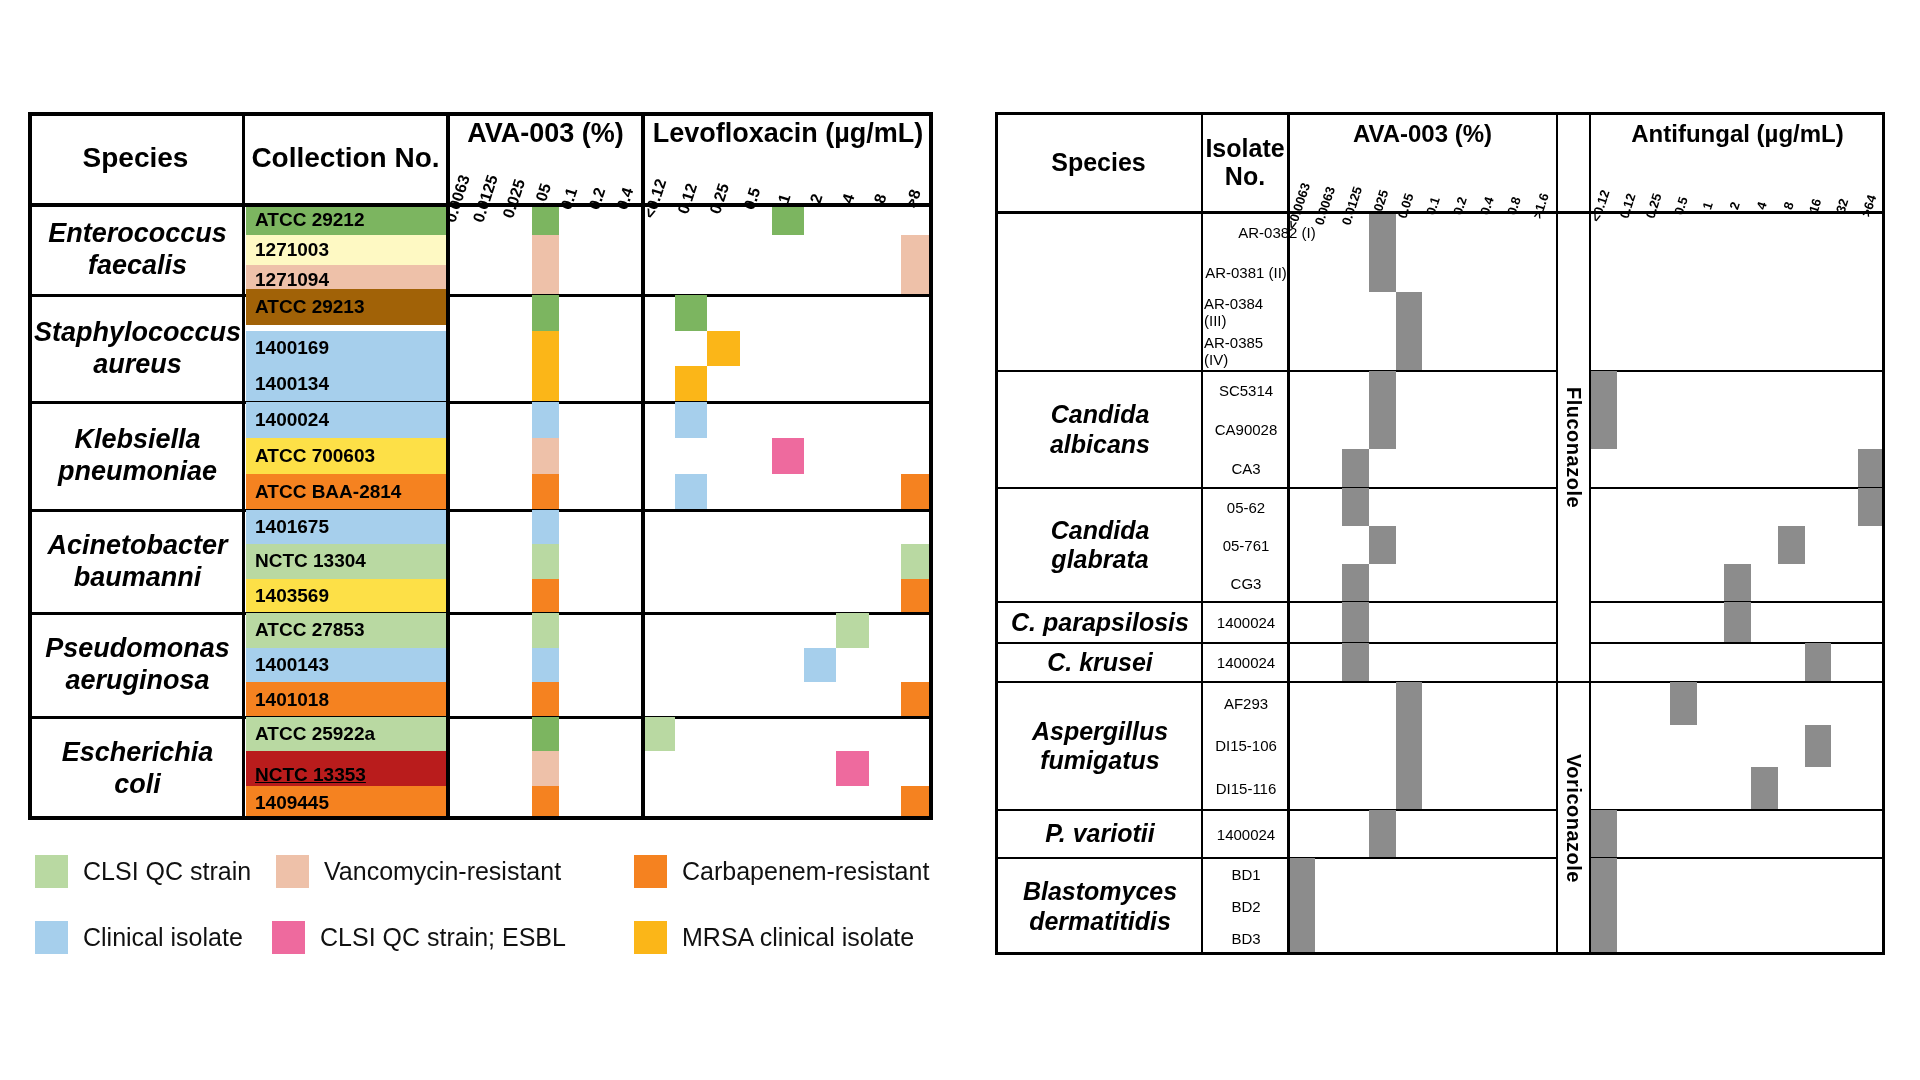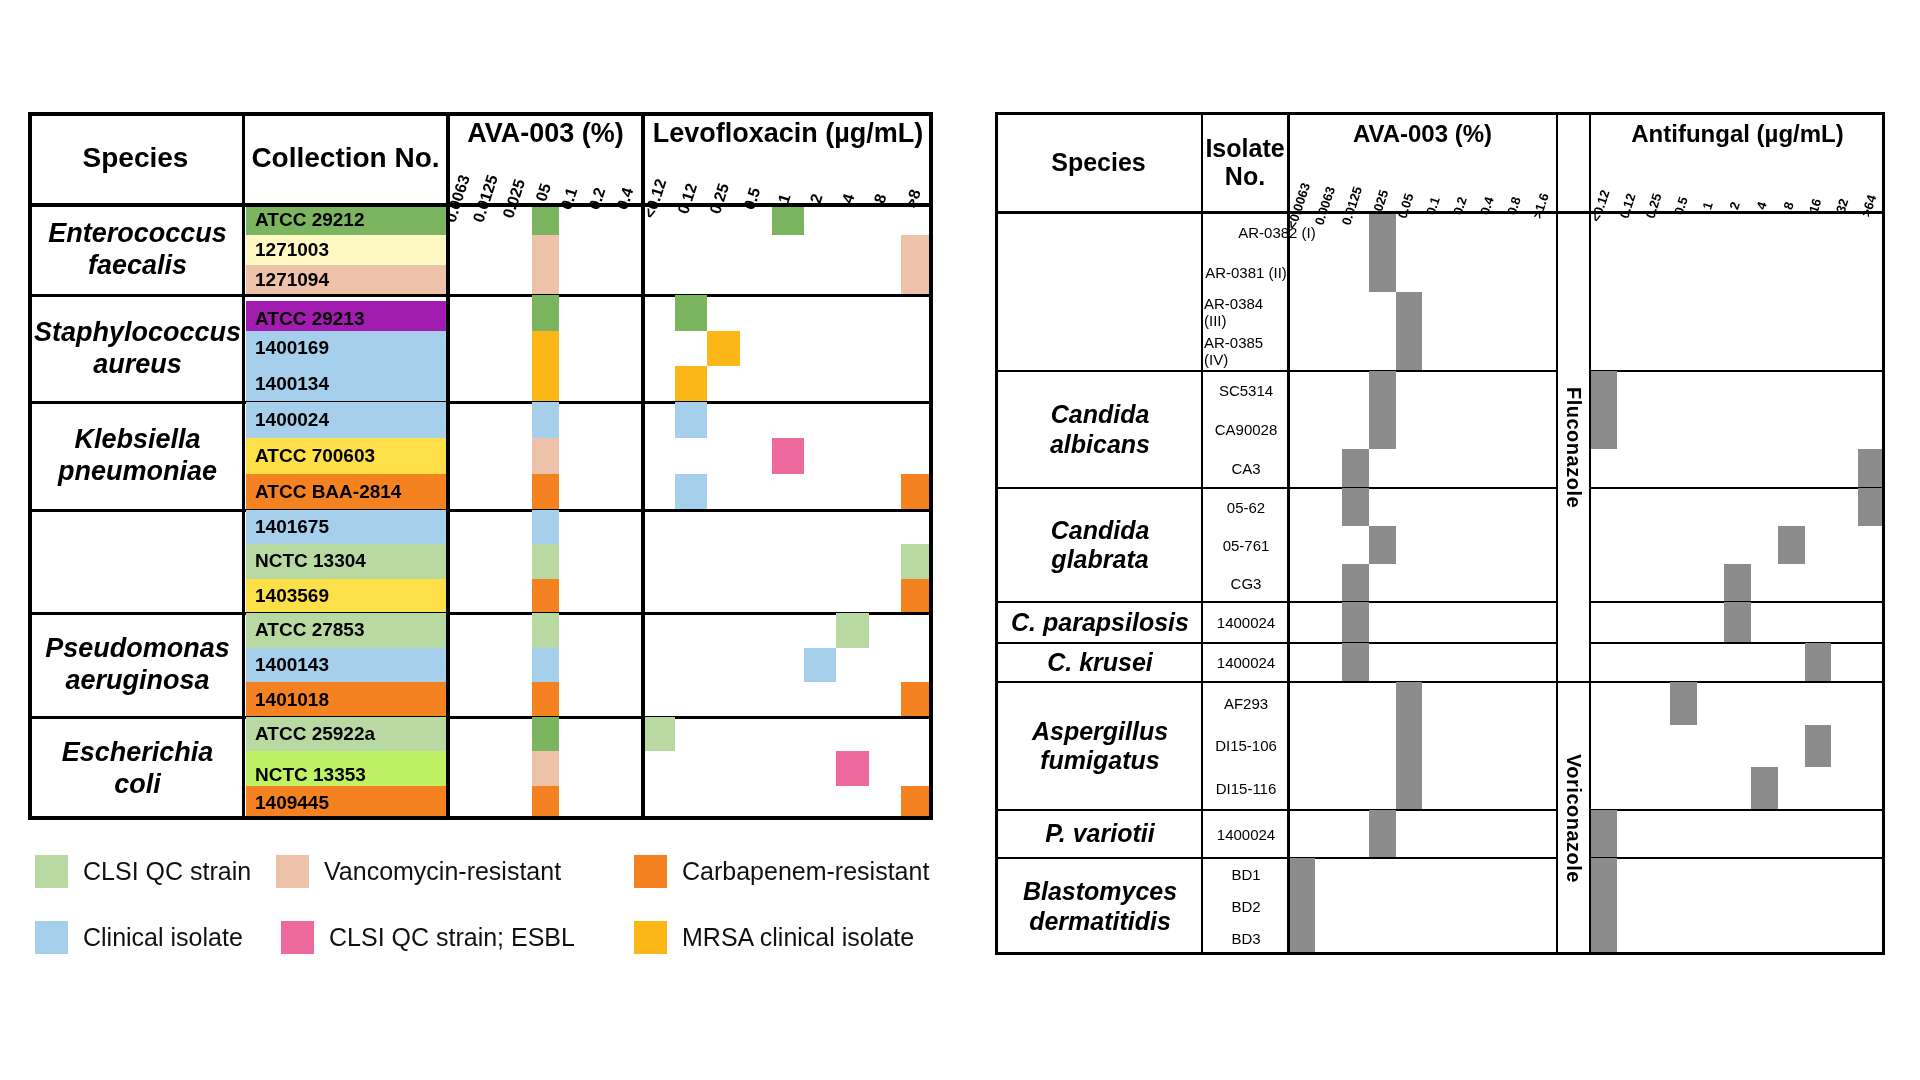--- a/index.html
+++ b/index.html
@@ -105,21 +105,21 @@
       <div class="mic-cell" style="left: 503.571px; top: 123px; width: 27.8571px; height: 30px; background: rgb(238, 193, 169);"></div>
       <div class="mic-cell" style="left: 872.778px; top: 123px; width: 32.2222px; height: 30px; background: rgb(238, 193, 169);"></div>
       <div class="coll-cell" style="left: 218px; top: 153px; width: 202px; height: 30px; background: rgb(238, 193, 169);">1271094</div>
       <div class="mic-cell" style="left: 503.571px; top: 153px; width: 27.8571px; height: 30px; background: rgb(238, 193, 169);"></div>
       <div class="mic-cell" style="left: 872.778px; top: 153px; width: 32.2222px; height: 30px; background: rgb(238, 193, 169);"></div>
       <div class="gline" style="left: 0px; top: 181.5px; width: 905px; height: 3px;"></div>
       <div class="species-cell" style="left: 4px; top: 183px; width: 211px; height: 107px;">
         <div>Staphylococcus</div>
         <div>aureus</div>
       </div>
-      <div class="coll-cell" style="left: 218px; top: 189px; width: 202px; height: 35.6667px; background: #a21caf;">ATCC 29213</div>
+      <div class="coll-cell" style="left: 218px; top: 177px; width: 202px; height: 35.6667px; background: #a16207;">ATCC 29213</div>
       <div class="mic-cell" style="left: 503.571px; top: 183px; width: 27.8571px; height: 35.6667px; background: rgb(124, 181, 96);"></div>
       <div class="mic-cell" style="left: 647.222px; top: 183px; width: 32.2222px; height: 35.6667px; background: rgb(124, 181, 96);"></div>
       <div class="coll-cell" style="left: 218px; top: 218.667px; width: 202px; height: 35.6667px; background: rgb(166, 207, 236);">1400169</div>
       <div class="mic-cell" style="left: 503.571px; top: 218.667px; width: 27.8571px; height: 35.6667px; background: rgb(251, 182, 24);"></div>
       <div class="mic-cell" style="left: 679.444px; top: 218.667px; width: 32.2222px; height: 35.6667px; background: rgb(251, 182, 24);"></div>
       <div class="coll-cell" style="left: 218px; top: 254.333px; width: 202px; height: 35.6667px; background: rgb(166, 207, 236);">1400134</div>
       <div class="mic-cell" style="left: 503.571px; top: 254.333px; width: 27.8571px; height: 35.6667px; background: rgb(251, 182, 24);"></div>
       <div class="mic-cell" style="left: 647.222px; top: 254.333px; width: 32.2222px; height: 35.6667px; background: rgb(251, 182, 24);"></div>
       <div class="gline" style="left: 0px; top: 288.5px; width: 905px; height: 3px;"></div>
       <div class="species-cell" style="left: 4px; top: 290px; width: 211px; height: 108px;">
@@ -130,20 +130,24 @@
       <div class="mic-cell" style="left: 503.571px; top: 290px; width: 27.8571px; height: 36px; background: rgb(166, 207, 236);"></div>
       <div class="mic-cell" style="left: 647.222px; top: 290px; width: 32.2222px; height: 36px; background: rgb(166, 207, 236);"></div>
       <div class="coll-cell" style="left: 218px; top: 326px; width: 202px; height: 36px; background: #fde047;">ATCC 700603</div>
       <div class="mic-cell" style="left: 503.571px; top: 326px; width: 27.8571px; height: 36px; background: rgb(238, 193, 169);"></div>
       <div class="mic-cell" style="left: 743.889px; top: 326px; width: 32.2222px; height: 36px; background: rgb(238, 106, 158);"></div>
       <div class="coll-cell" style="left: 218px; top: 362px; width: 202px; height: 36px; background: rgb(245, 130, 32);">ATCC BAA-2814</div>
       <div class="mic-cell" style="left: 503.571px; top: 362px; width: 27.8571px; height: 36px; background: rgb(245, 130, 32);"></div>
       <div class="mic-cell" style="left: 647.222px; top: 362px; width: 32.2222px; height: 36px; background: rgb(166, 207, 236);"></div>
       <div class="mic-cell" style="left: 872.778px; top: 362px; width: 32.2222px; height: 36px; background: rgb(245, 130, 32);"></div>
       <div class="gline" style="left: 0px; top: 396.5px; width: 905px; height: 3px;"></div>
+      <div class="species-cell" style="left: 4px; top: 398px; width: 211px; height: 103px;">
+        <div>Acinetobacter</div>
+        <div>baumanni</div>
+      </div>
       <div class="coll-cell" style="left: 218px; top: 398px; width: 202px; height: 34.3333px; background: rgb(166, 207, 236);">1401675</div>
       <div class="mic-cell" style="left: 503.571px; top: 398px; width: 27.8571px; height: 34.3333px; background: rgb(166, 207, 236);"></div>
       <div class="coll-cell" style="left: 218px; top: 432.333px; width: 202px; height: 34.3333px; background: rgb(185, 217, 162);">NCTC 13304</div>
       <div class="mic-cell" style="left: 503.571px; top: 432.333px; width: 27.8571px; height: 34.3333px; background: rgb(185, 217, 162);"></div>
       <div class="mic-cell" style="left: 872.778px; top: 432.333px; width: 32.2222px; height: 34.3333px; background: rgb(185, 217, 162);"></div>
       <div class="coll-cell" style="left: 218px; top: 466.667px; width: 202px; height: 34.3333px; background: #fde047;">1403569</div>
       <div class="mic-cell" style="left: 503.571px; top: 466.667px; width: 27.8571px; height: 34.3333px; background: rgb(245, 130, 32);"></div>
       <div class="mic-cell" style="left: 872.778px; top: 466.667px; width: 32.2222px; height: 34.3333px; background: rgb(245, 130, 32);"></div>
       <div class="gline" style="left: 0px; top: 499.5px; width: 905px; height: 3px;"></div>
       <div class="species-cell" style="left: 4px; top: 501px; width: 211px; height: 104px;">
@@ -160,21 +164,21 @@
       <div class="mic-cell" style="left: 503.571px; top: 570.333px; width: 27.8571px; height: 34.6667px; background: rgb(245, 130, 32);"></div>
       <div class="mic-cell" style="left: 872.778px; top: 570.333px; width: 32.2222px; height: 34.6667px; background: rgb(245, 130, 32);"></div>
       <div class="gline" style="left: 0px; top: 603.5px; width: 905px; height: 3px;"></div>
       <div class="species-cell" style="left: 4px; top: 605px; width: 211px; height: 103px;">
         <div>Escherichia</div>
         <div>coli</div>
       </div>
       <div class="coll-cell" style="left: 218px; top: 605px; width: 202px; height: 34.3333px; background: rgb(185, 217, 162);">ATCC 25922a</div>
       <div class="mic-cell" style="left: 503.571px; top: 605px; width: 27.8571px; height: 34.3333px; background: rgb(124, 181, 96);"></div>
       <div class="mic-cell" style="left: 615px; top: 605px; width: 32.2222px; height: 34.3333px; background: rgb(185, 217, 162);"></div>
-      <div class="coll-cell" style="left: 218px; top: 639.333px; width: 202px; height: 47px; background: #bef264;">NCTC 13353</div>
+      <div class="coll-cell" style="left: 218px; top: 639.333px; width: 202px; height: 47px; background: #b91c1c; text-decoration: underline;">NCTC 13353</div>
       <div class="mic-cell" style="left: 503.571px; top: 639.333px; width: 27.8571px; height: 34.3333px; background: rgb(238, 193, 169);"></div>
       <div class="mic-cell" style="left: 808.333px; top: 639.333px; width: 32.2222px; height: 34.3333px; background: rgb(238, 106, 158);"></div>
       <div class="coll-cell" style="left: 218px; top: 673.667px; width: 202px; height: 34.3333px; background: rgb(245, 130, 32);">1409445</div>
       <div class="mic-cell" style="left: 503.571px; top: 673.667px; width: 27.8571px; height: 34.3333px; background: rgb(245, 130, 32);"></div>
       <div class="mic-cell" style="left: 872.778px; top: 673.667px; width: 32.2222px; height: 34.3333px; background: rgb(245, 130, 32);"></div>
       <div class="gline" style="left: 0px; top: 0px; width: 905px; height: 4px;"></div>
       <div class="gline" style="left: 0px; top: 704px; width: 905px; height: 4px;"></div>
       <div class="gline" style="left: 0px; top: 0px; width: 4px; height: 708px;"></div>
       <div class="gline" style="left: 901px; top: 0px; width: 4px; height: 708px;"></div>
       <div class="gline" style="left: 0px; top: 91px; width: 905px; height: 4px;"></div>
@@ -371,21 +375,21 @@
         <div class="lg-label">Vancomycin-resistant</div>
       </div>
       <div class="lg-item" style="left: 606px; top: 10px;">
         <div class="lg-swatch" style="background: rgb(245, 130, 32);"></div>
         <div class="lg-label">Carbapenem-resistant</div>
       </div>
       <div class="lg-item" style="left: 7px; top: 76px;">
         <div class="lg-swatch" style="background: rgb(166, 207, 236);"></div>
         <div class="lg-label">Clinical isolate</div>
       </div>
-      <div class="lg-item" style="left: 253px; top: 76px;">
+      <div class="lg-item" style="left: 244px; top: 76px;">
         <div class="lg-swatch" style="background: rgb(238, 106, 158);"></div>
         <div class="lg-label">CLSI QC strain; ESBL</div>
       </div>
       <div class="lg-item" style="left: 606px; top: 76px;">
         <div class="lg-swatch" style="background: rgb(251, 182, 24);"></div>
         <div class="lg-label">MRSA clinical isolate</div>
       </div>
     </div>
 
 </div>

